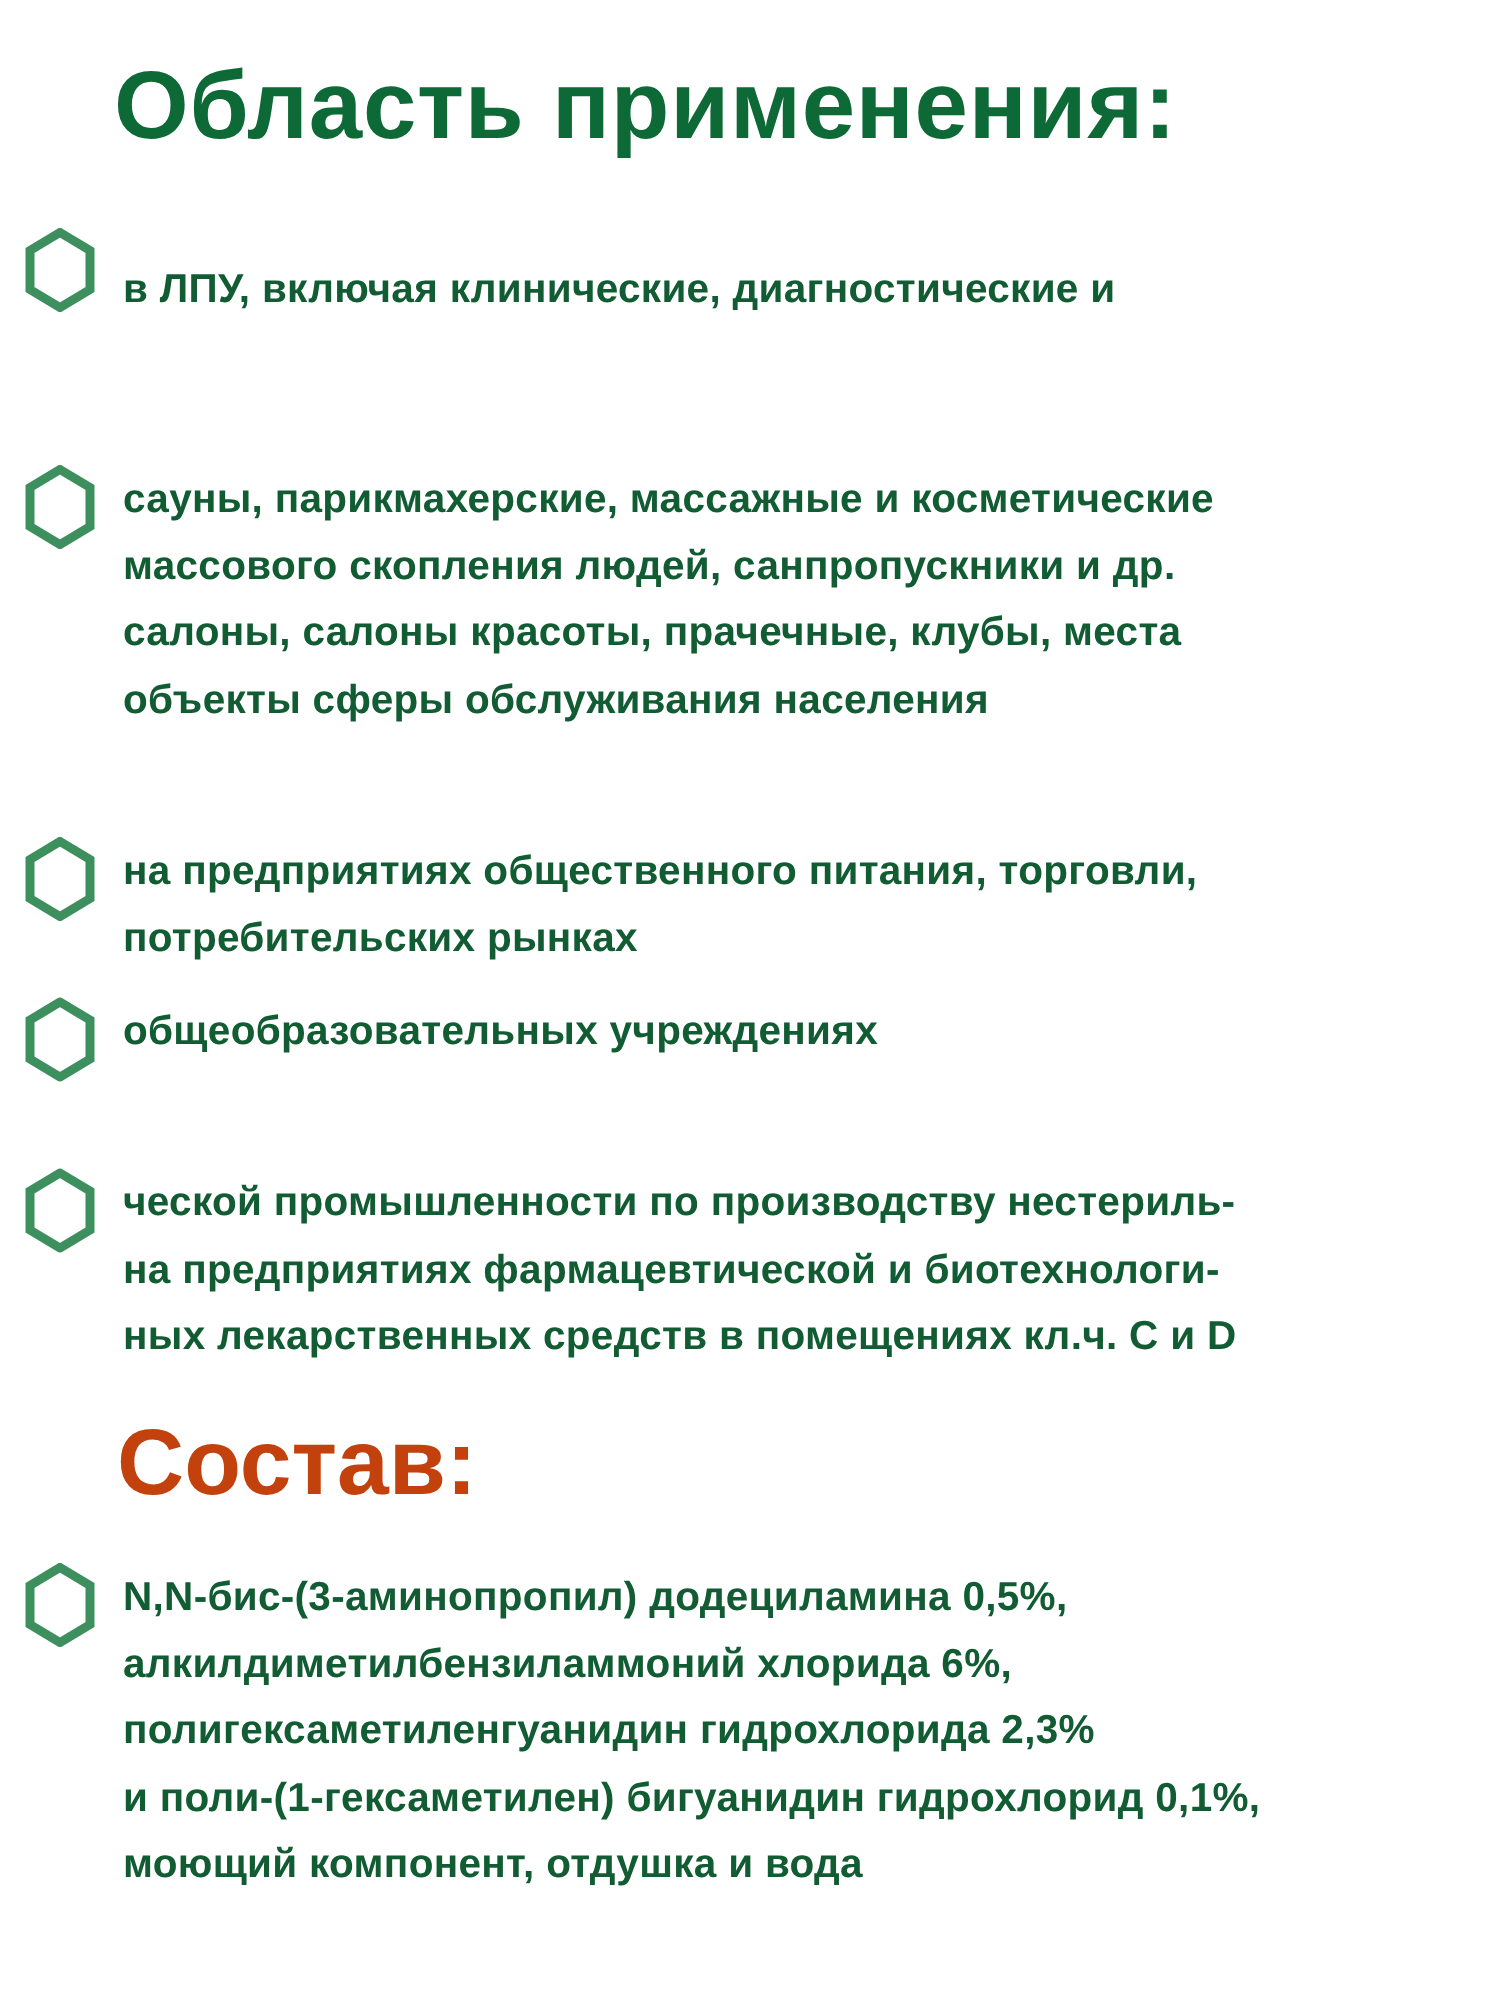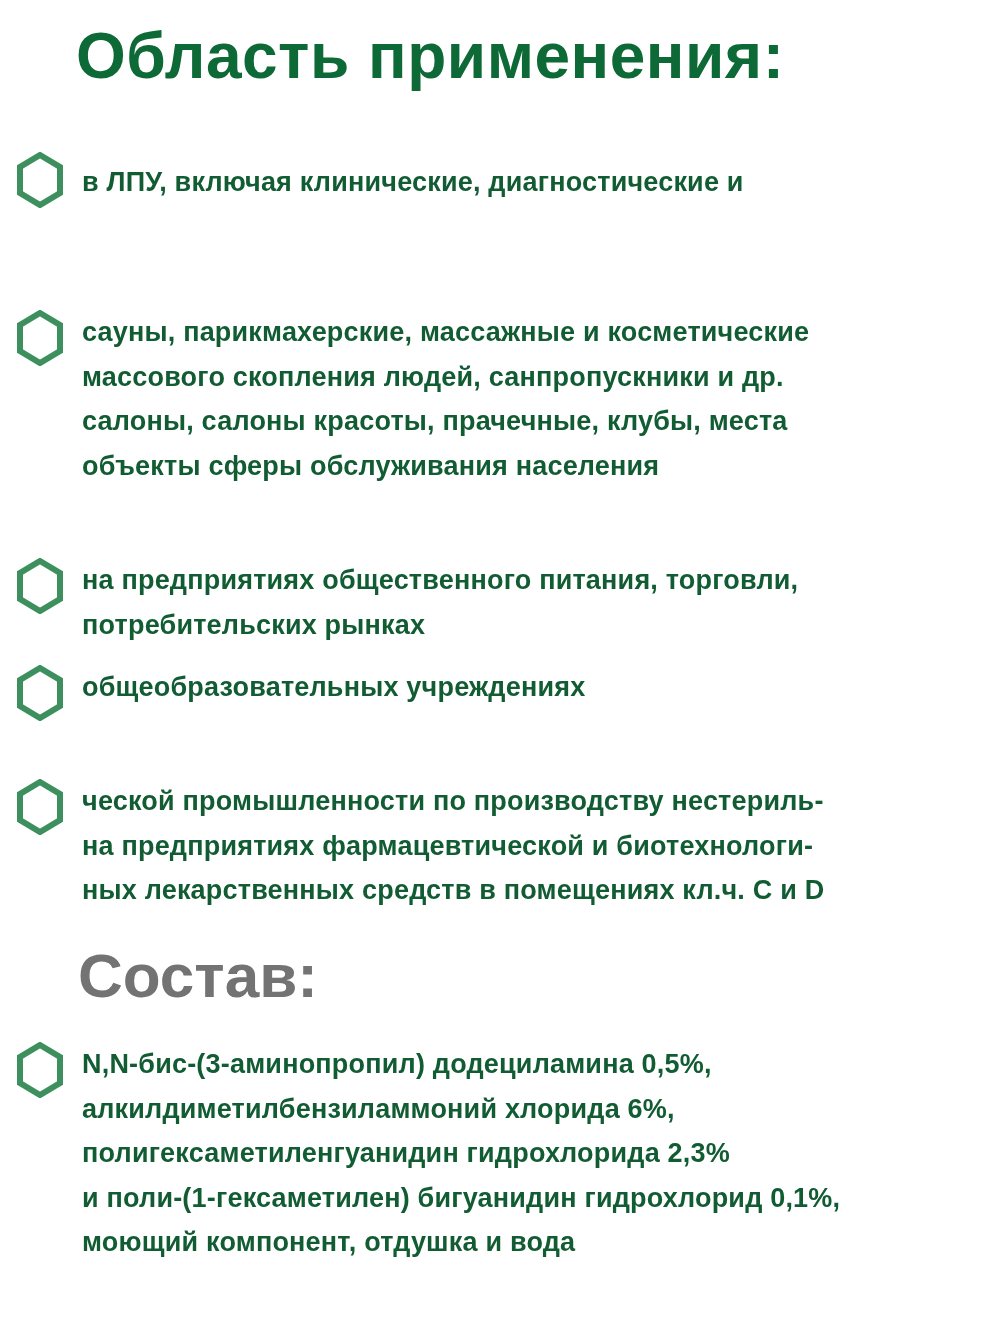--- a/index.html
+++ b/index.html
@@ -1,40 +1,40 @@
 <!DOCTYPE html>
 <html><head>
 <meta charset="utf-8">
 <style>
   html, body { margin: 0; padding: 0; background: #ffffff; }
   body { width: 1000px; height: 1333px; position: relative; overflow: hidden;
          font-family: "Liberation Sans", "DejaVu Sans", sans-serif; }
-  .h1 { position: absolute; left: 76px; top: 24px; margin: 0;
+  .h1 { position: absolute; left: 76px; top: 38px; margin: 0;
         font-size: 64px; font-weight: bold; color: #0d6a36; letter-spacing: 0.5px; line-height: 1; }
   .h2 { position: absolute; left: 78px; top: 945px; margin: 0;
-        font-size: 62px; font-weight: bold; color: #737373; line-height: 1; }
+        font-size: 62px; font-weight: bold; color: #c2410c; line-height: 1; }
   .item { position: absolute; left: 0; width: 1000px; }
   .hex { position: absolute; left: 16px; width: 48px; height: 56px; }
   .hex svg { width: 48px; height: 56px; display: block; }
   .txt { position: absolute; left: 82px; right: 8px; margin: 0;
          font-size: 27px; font-weight: bold; color: #125c33; line-height: 44.5px; letter-spacing: 0.2px; }
   .txt span { display: block; white-space: nowrap; }
 </style>
 </head>
 <body>
 
 <h1 class="h1">Область применения:</h1>
 
 <div class="item" style="top:150px;">
   <div class="hex" style="top:2px;">
     <svg viewBox="0 0 48 56">
         <polygon points="24,3 44,15 44,41 24,53 4,41 4,15" fill="none" stroke="#3d8f5e" stroke-width="6"></polygon>
       </svg>
   </div>
-  <p class="txt" style="top:10px;">
+  <p class="txt" style="top:20px;">
     <span>в ЛПУ, включая клинические, диагностические и</span>
   </p>
 </div>
 
 <div class="item" style="top:310px;">
   <div class="hex" style="top:0px;">
     <svg viewBox="0 0 48 56">
         <polygon points="24,3 44,15 44,41 24,53 4,41 4,15" fill="none" stroke="#3d8f5e" stroke-width="6"></polygon>
       </svg>
   </div>

